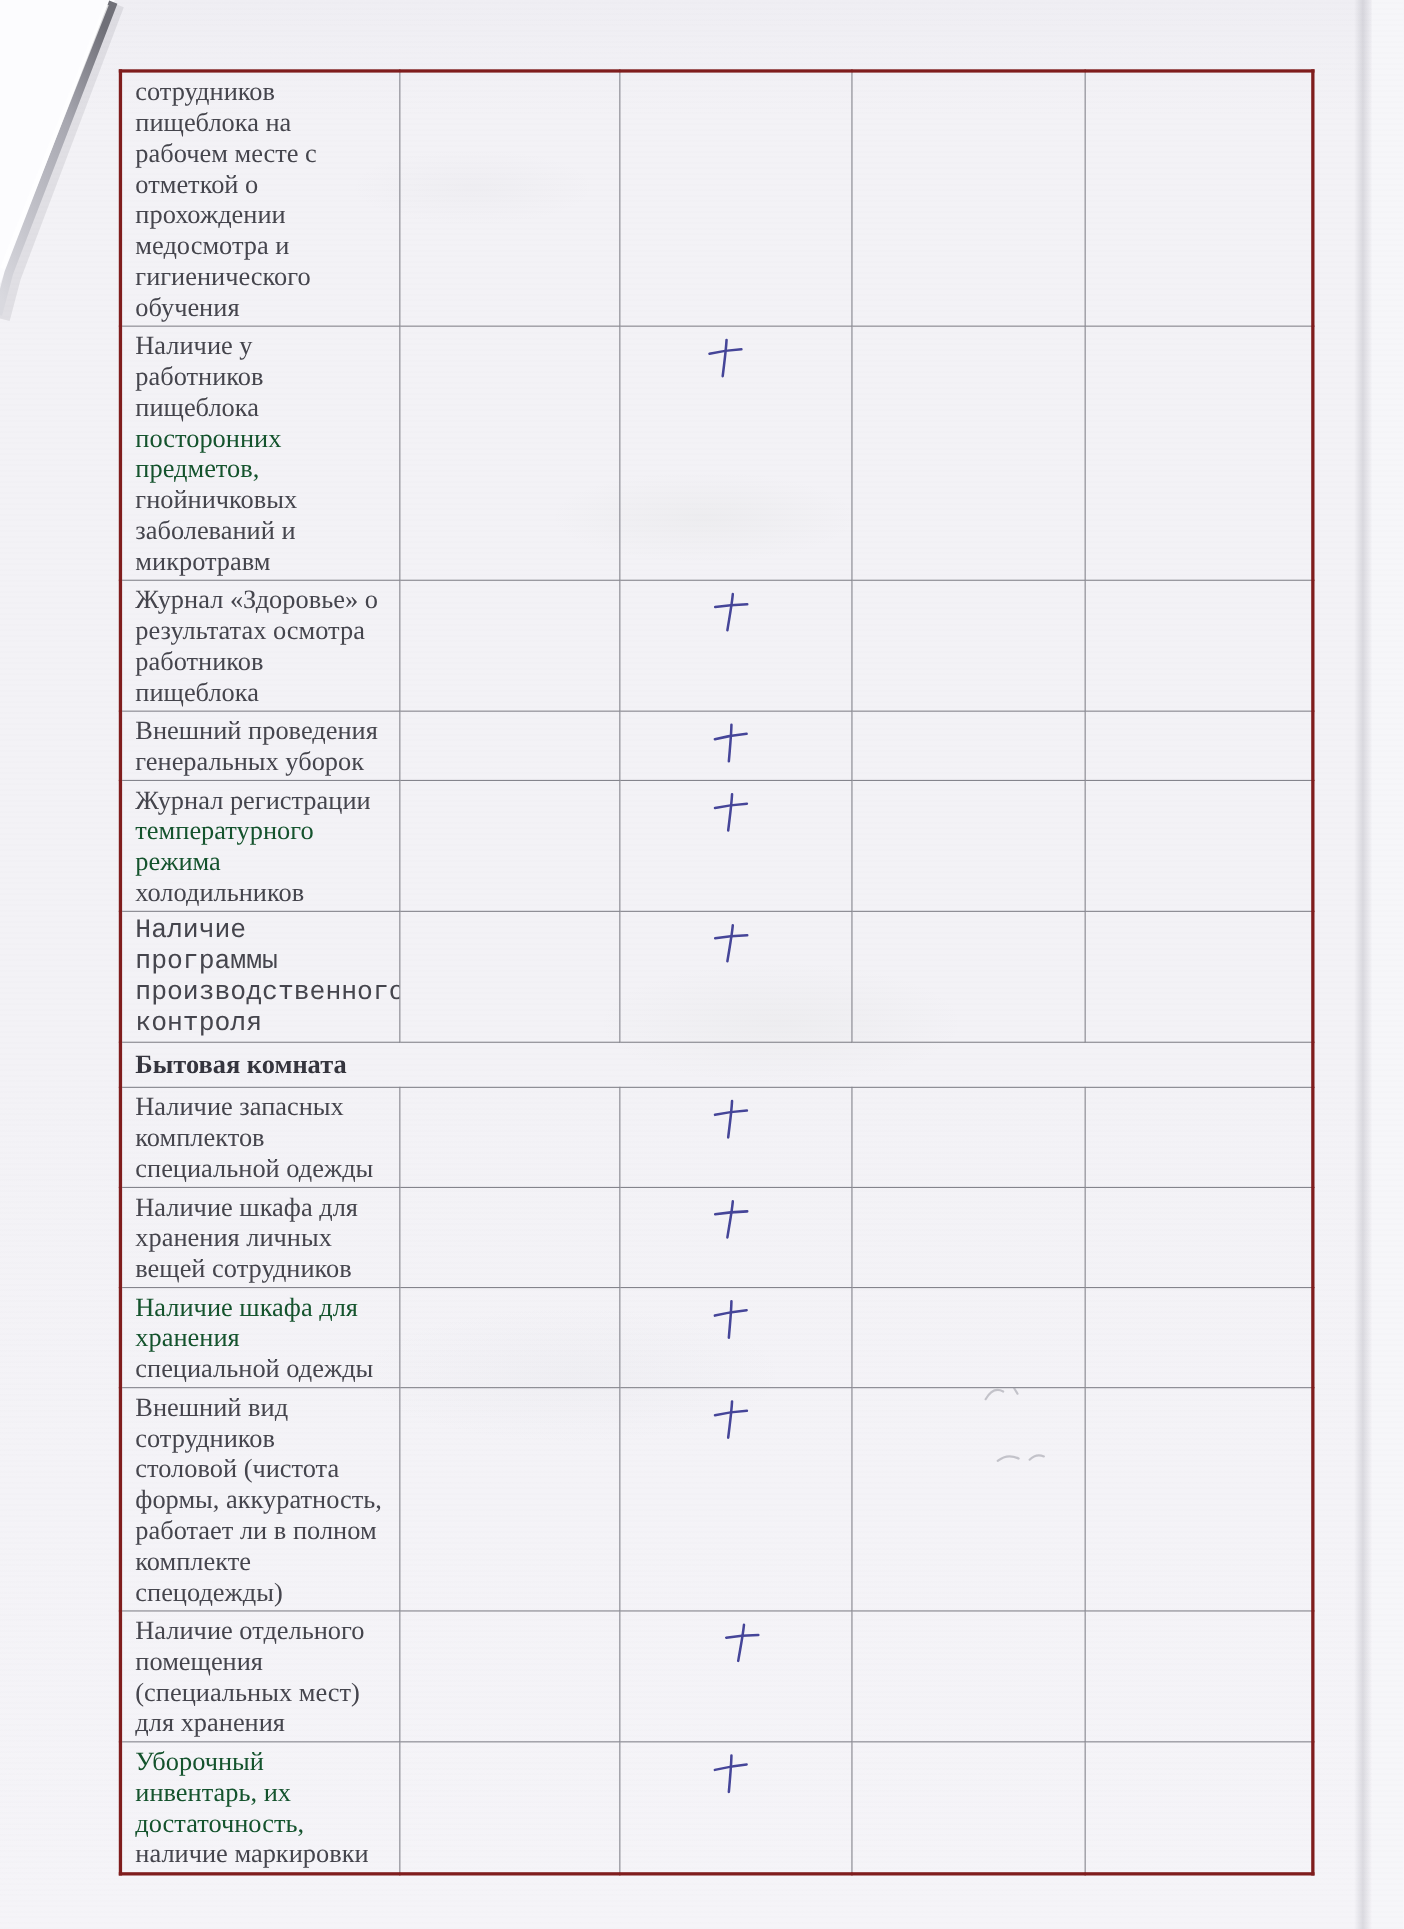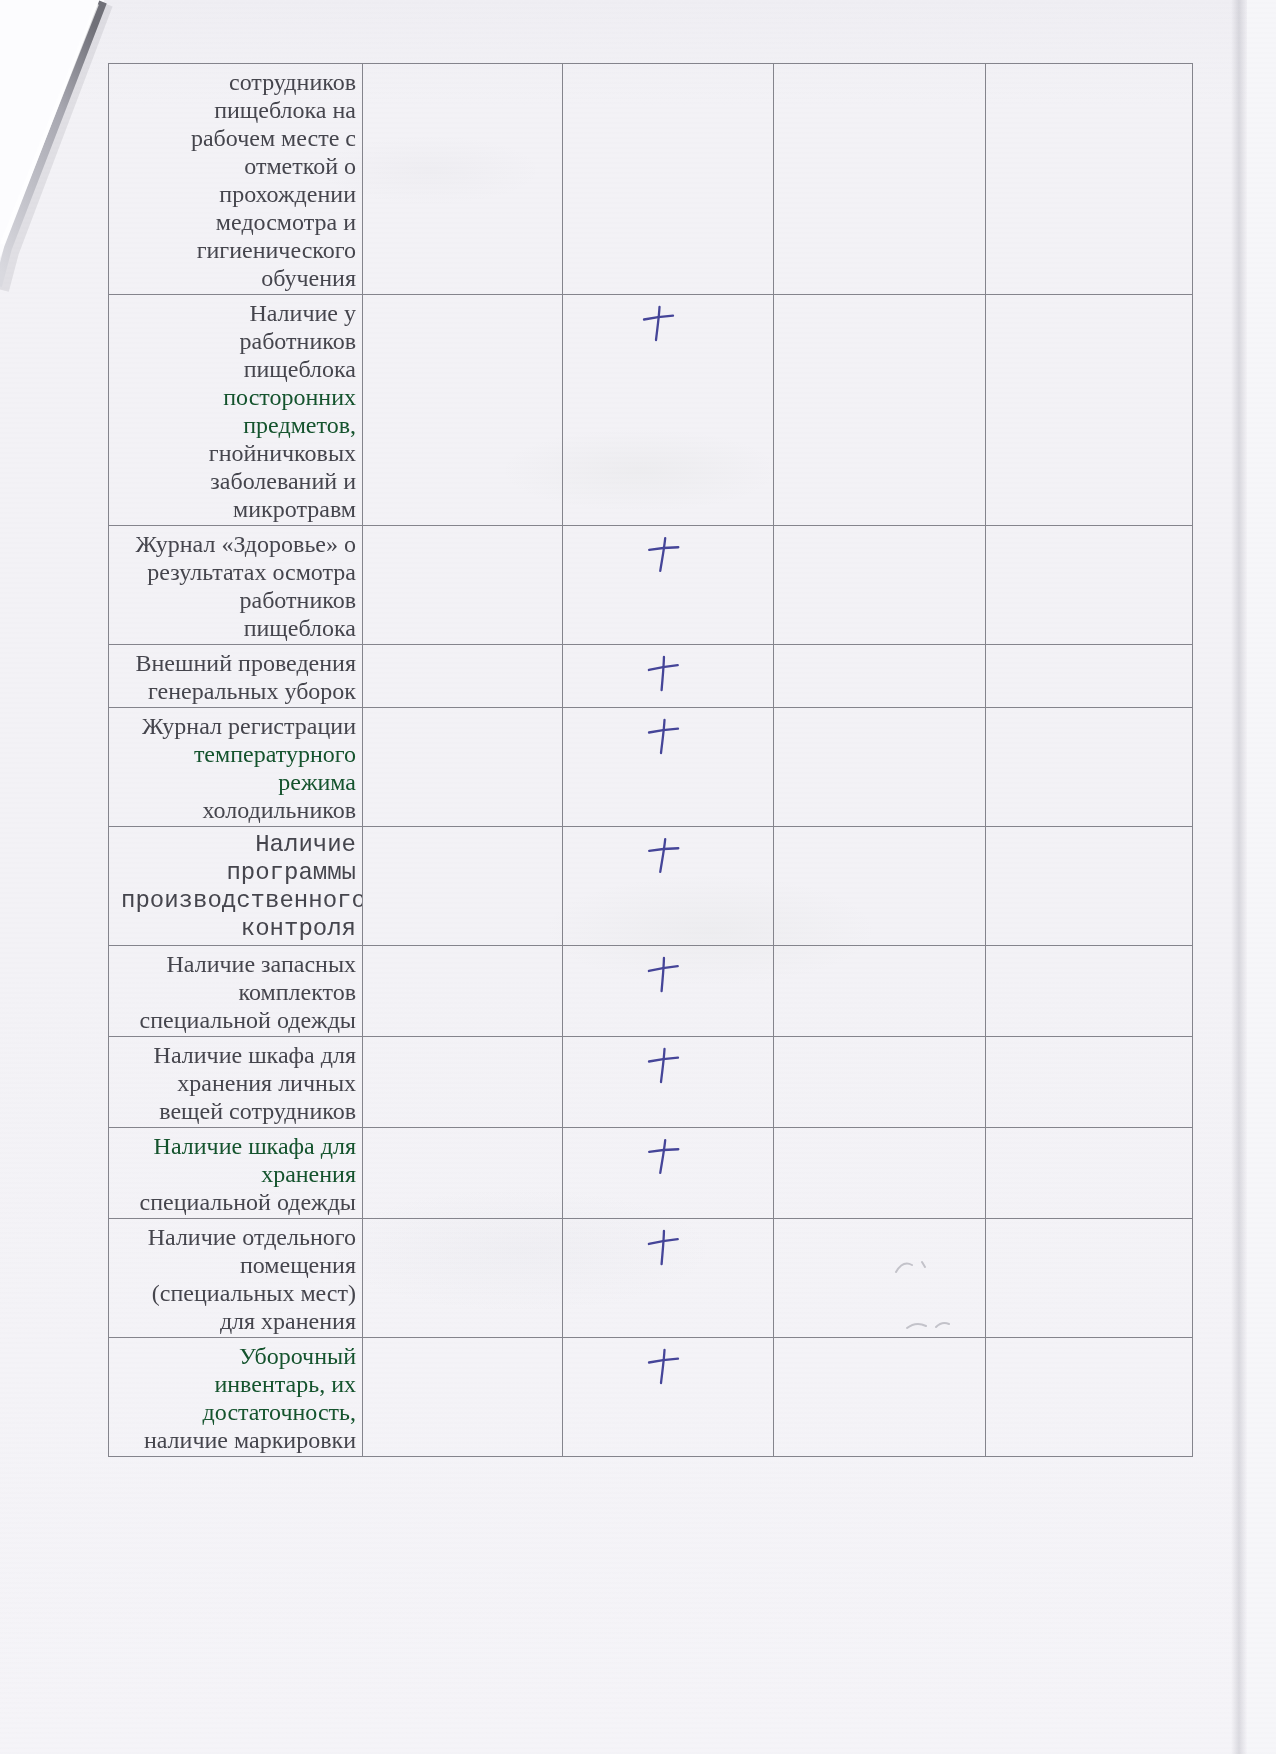--- a/index.html
+++ b/index.html
@@ -33,21 +33,21 @@
     border-collapse:collapse;table-layout:fixed;
   }
   table.sheet td{
     border:1px solid #84848c;
     vertical-align:top;
     font-size:24px;line-height:28px;color:#45454d;
     padding:4px 6px 2px 12px;
     white-space:pre-line;
     overflow:hidden;
   }
-  table.sheet{border:1px solid #7f1d1d;text-align:right;}
+  table.sheet{border:3px solid #7f1d1d;}
   td.mark-cell{vertical-align:middle;text-align:center;padding:0;}
   td.empty-cell{padding:0;}
   span.faded{color:#14532d;}
   tr.section-row td{
     font-weight:bold;color:#35353e;vertical-align:middle;
     padding:2px 6px 2px 12px;white-space:nowrap;
   }
   svg.plus{display:inline-block;margin-left:-16px;opacity:.95;}
   svg.plus path{stroke:#3c3c94;stroke-width:2.3;fill:none;stroke-linecap:round;}
   tr:nth-child(3n) svg.plus{transform:rotate(2.5deg);}
@@ -160,20 +160,23 @@
 производственного
 контроля</span></td>
     <td class="empty-cell"></td>
     <td class="mark-cell"><svg class="plus" width="44" height="48" viewBox="0 0 44 48">
     <path d="M23.5 8 C 23 18, 21.5 28, 20 41"></path>
     <path d="M8 20.5 C 18 18.4, 28 17.2, 37 16.6"></path>
   </svg></td>
     <td class="empty-cell"></td>
     <td class="empty-cell"></td>
   </tr>
+      <tr class="section-row" style="height: 41px;">
+    <td colspan="5">Бытовая комната</td>
+  </tr>
       <tr class="item-row" style="height: 85px;">
     <td class="criteria-cell"><span>Наличие запасных
 комплектов
 специальной одежды</span></td>
     <td class="empty-cell"></td>
     <td class="mark-cell"><svg class="plus" width="44" height="48" viewBox="0 0 44 48">
     <path d="M23.5 8 C 23 18, 21.5 28, 20 41"></path>
     <path d="M8 20.5 C 18 18.4, 28 17.2, 37 16.6"></path>
   </svg></td>
     <td class="empty-cell"></td>
@@ -188,20 +191,36 @@
     <path d="M23.5 8 C 23 18, 21.5 28, 20 41"></path>
     <path d="M8 20.5 C 18 18.4, 28 17.2, 37 16.6"></path>
   </svg></td>
     <td class="empty-cell"></td>
     <td class="empty-cell"></td>
   </tr>
       <tr class="item-row" style="height: 91px;">
     <td class="criteria-cell"><span class="faded">Наличие шкафа для
 хранения
 </span><span>специальной одежды</span></td>
+    <td class="empty-cell"></td>
+    <td class="mark-cell"><svg class="plus" width="44" height="48" viewBox="0 0 44 48">
+    <path d="M23.5 8 C 23 18, 21.5 28, 20 41"></path>
+    <path d="M8 20.5 C 18 18.4, 28 17.2, 37 16.6"></path>
+  </svg></td>
+    <td class="empty-cell"></td>
+    <td class="empty-cell"></td>
+  </tr>
+      <tr class="item-row" style="height: 202px;">
+    <td class="criteria-cell"><span>Внешний вид
+сотрудников
+столовой (чистота
+формы, аккуратность,
+работает ли в полном
+комплекте
+спецодежды)</span></td>
     <td class="empty-cell"></td>
     <td class="mark-cell"><svg class="plus" width="44" height="48" viewBox="0 0 44 48">
     <path d="M23.5 8 C 23 18, 21.5 28, 20 41"></path>
     <path d="M8 20.5 C 18 18.4, 28 17.2, 37 16.6"></path>
   </svg></td>
     <td class="empty-cell"></td>
     <td class="empty-cell"></td>
   </tr>
       <tr class="item-row" style="height: 114px;">
     <td class="criteria-cell"><span>Наличие отдельного

